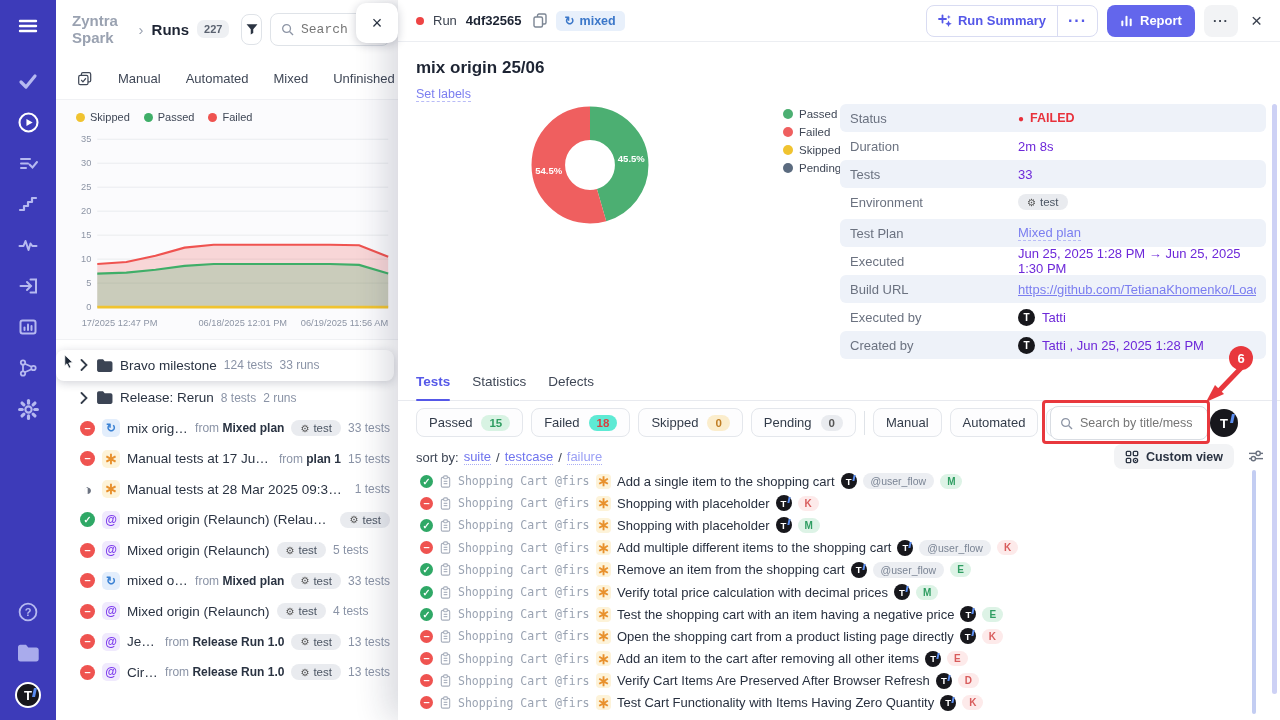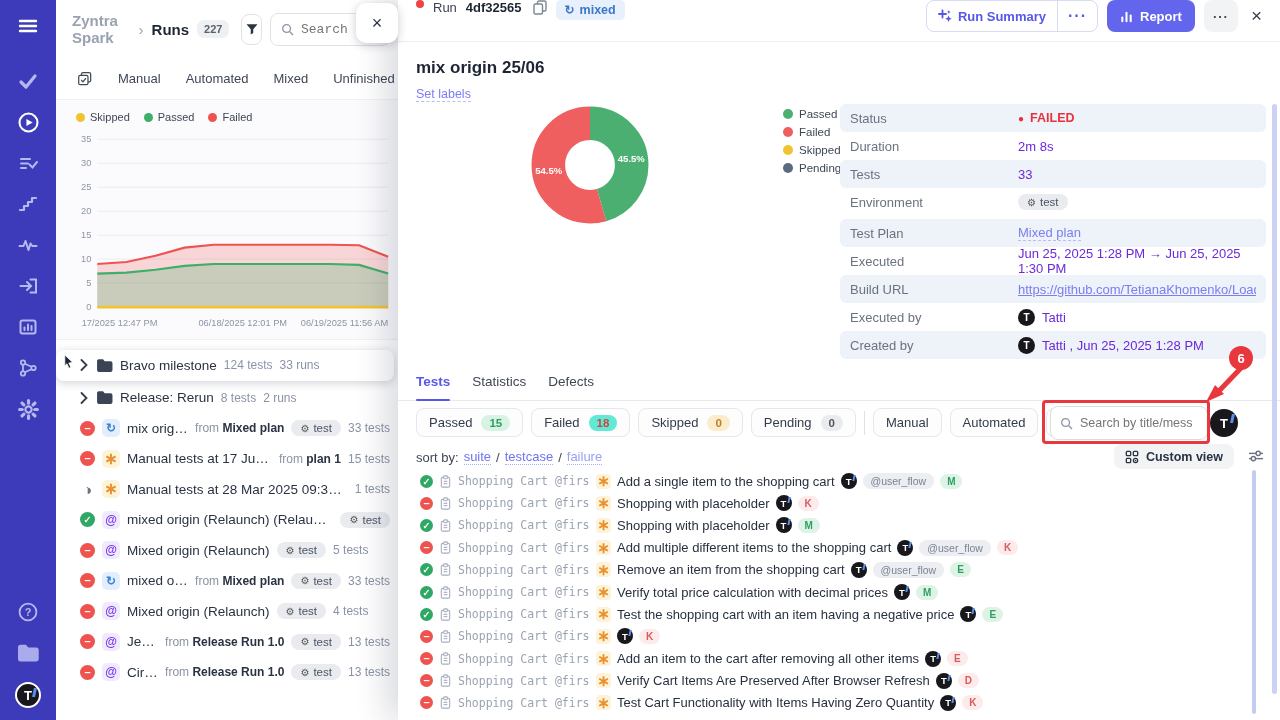--- a/index.html
+++ b/index.html
@@ -54,21 +54,21 @@
   .envchip::before{content:"⚙";font-size:10px;color:#555}
   .meta{color:#8a93a6;font-size:12px}
   .fld{display:flex}
   
   .edge-close{position:absolute;left:356px;top:3px;width:42px;height:40px;background:#fff;border-radius:10px;
     box-shadow:0 2px 10px rgba(20,25,50,.22);display:flex;align-items:center;justify-content:center;
     font-size:18px;color:#2a3342;cursor:pointer;z-index:30}
   
   .run-panel{position:absolute;left:398px;top:0;width:882px;height:720px;background:#fff;
     box-shadow:-12px 0 30px rgba(25,30,60,.16);z-index:20}
-  .rp-header{height:42px;border-bottom:1px solid #eceef2;display:flex;align-items:flex-start;padding:0 14px 0 18px;gap:9px}
+  .rp-header{height:42px;border-bottom:1px solid #eceef2;display:flex;align-items:center;padding:0 14px 0 18px;gap:9px}
   .red-dot{width:8px;height:8px;border-radius:50%;background:#ee4444;flex:none}
   .run-lbl{font-size:13px;color:#3c4350}
   .run-id{font-size:13px;font-weight:bold;color:#1d2433}
   .copy-ic{cursor:pointer;margin-left:2px}
   .mixed-badge{display:inline-flex;align-items:center;gap:5px;background:#e8f0fb;color:#3b77c9;
     font-size:12.5px;font-weight:bold;border-radius:5px;padding:3px 9px;cursor:pointer}
   .mixed-badge::before{content:"↻";font-size:12px}
   .rp-actions{margin-left:auto;display:flex;align-items:center;gap:9px}
   .btn-rs{display:flex;align-items:center;height:32px;border:1px solid #d9dcf2;border-radius:8px;background:#fff;cursor:pointer}
   .btn-rs .rs-main{display:flex;align-items:center;gap:6px;padding:0 11px;color:#5558e8;font-size:13px;font-weight:bold}
@@ -839,20 +839,21 @@
       <div class="test-row">
         <span class="st s-failed"></span>
         <svg width="13" height="13" viewBox="0 0 14 14">
           <rect x="2.5" y="2.5" width="9" height="10.5" rx="1.5" fill="none" stroke="#a7aebc" stroke-width="1.2"></rect>
           <rect x="5" y="1" width="4" height="3" rx="1" fill="#fff" stroke="#a7aebc" stroke-width="1.2"></rect>
           <line x1="5" y1="6.8" x2="9" y2="6.8" stroke="#a7aebc" stroke-width="1.2"></line>
           <line x1="5" y1="9.3" x2="9" y2="9.3" stroke="#a7aebc" stroke-width="1.2"></line>
         </svg>
         <span class="suite">Shopping Cart @first…</span>
         <span class="burst"></span>
+        <span class="ttl">Open the shopping cart from a product listing page directly</span>
         <span class="tav">
           <i></i>
           <span>T</span>
         </span>
 
         <span class="lb b-red">K</span>
       </div>
       <div class="test-row">
         <span class="st s-failed"></span>
         <svg width="13" height="13" viewBox="0 0 14 14">

